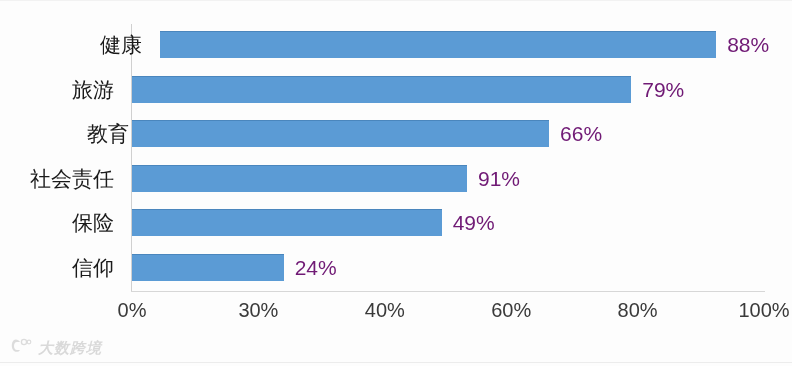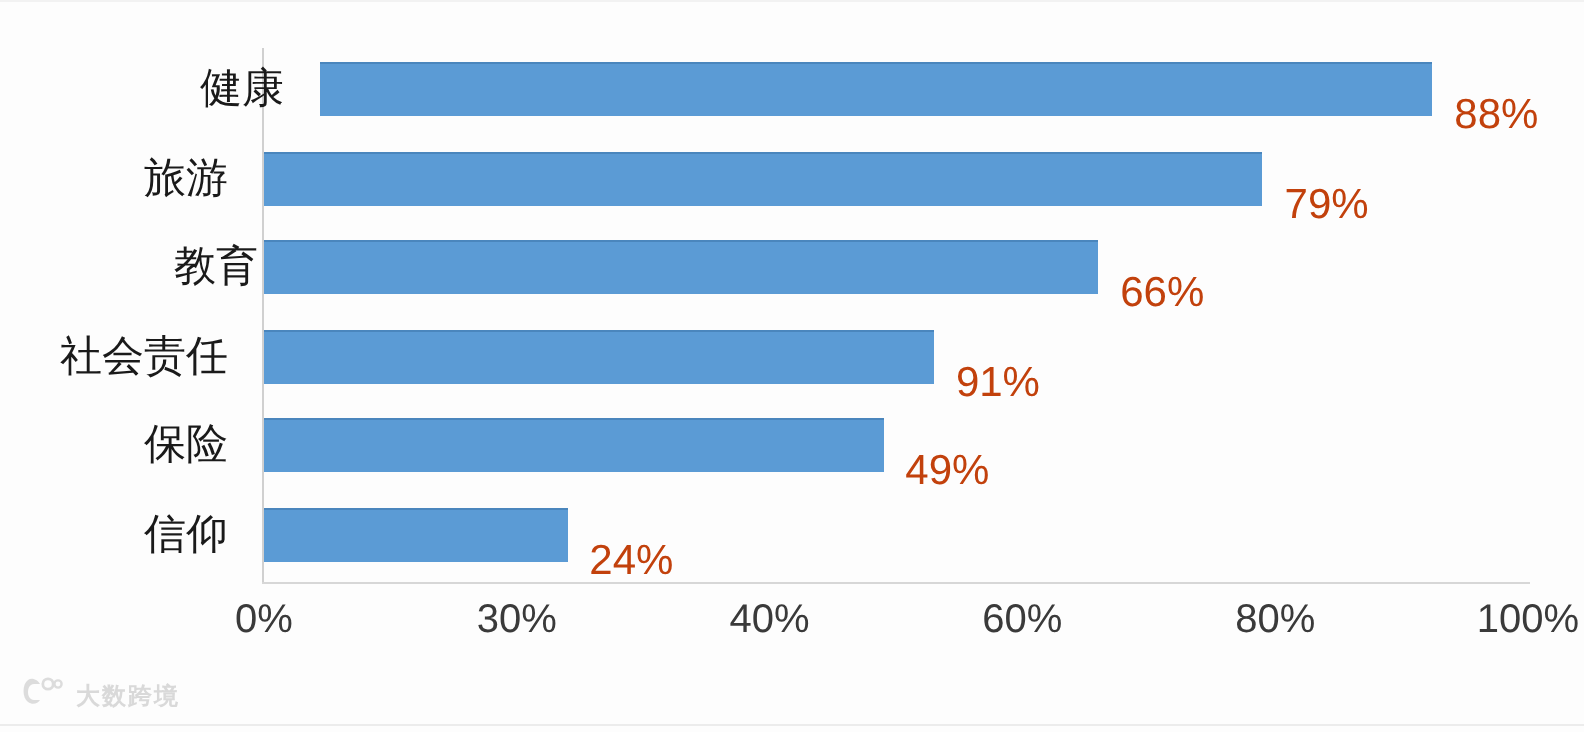--- a/index.html
+++ b/index.html
@@ -48,25 +48,25 @@
     position: absolute;
     left: 0;
     top: 9px;
     height: 27px;
     background: #5b9bd5;
     border-top: 1px solid #4a86bd;
     box-sizing: border-box;
   }
   .bar-value {
     position: absolute;
-    top: 22px;
+    top: 9px;
     height: 27px;
     line-height: 27px;
     font-size: 21px;
-    color: #c2410c;
+    color: #701a75;
     white-space: nowrap;
   }
   .cat-label {
     position: absolute;
     right: 678px;
     width: 220px;
     text-align: right;
     top: 9px;
     height: 27px;
     line-height: 27px;
@@ -87,25 +87,26 @@
   #watermark {
     position: absolute;
     left: 10px;
     top: 337px;
     display: flex;
     align-items: center;
     gap: 6px;
     opacity: 0.5;
   }
   #watermark-text {
-    font-size: 12px;
+    font-size: 15px;
     color: #b6b6b6;
     letter-spacing: 1px;
     font-weight: bold;
     white-space: nowrap;
+    font-style: italic;
   }
   #watermark-logo {
     width: 22px;
     height: 18px;
   }
   #bottom-rule {
     position: absolute;
     left: 0;
     top: 362px;
     width: 792px;

